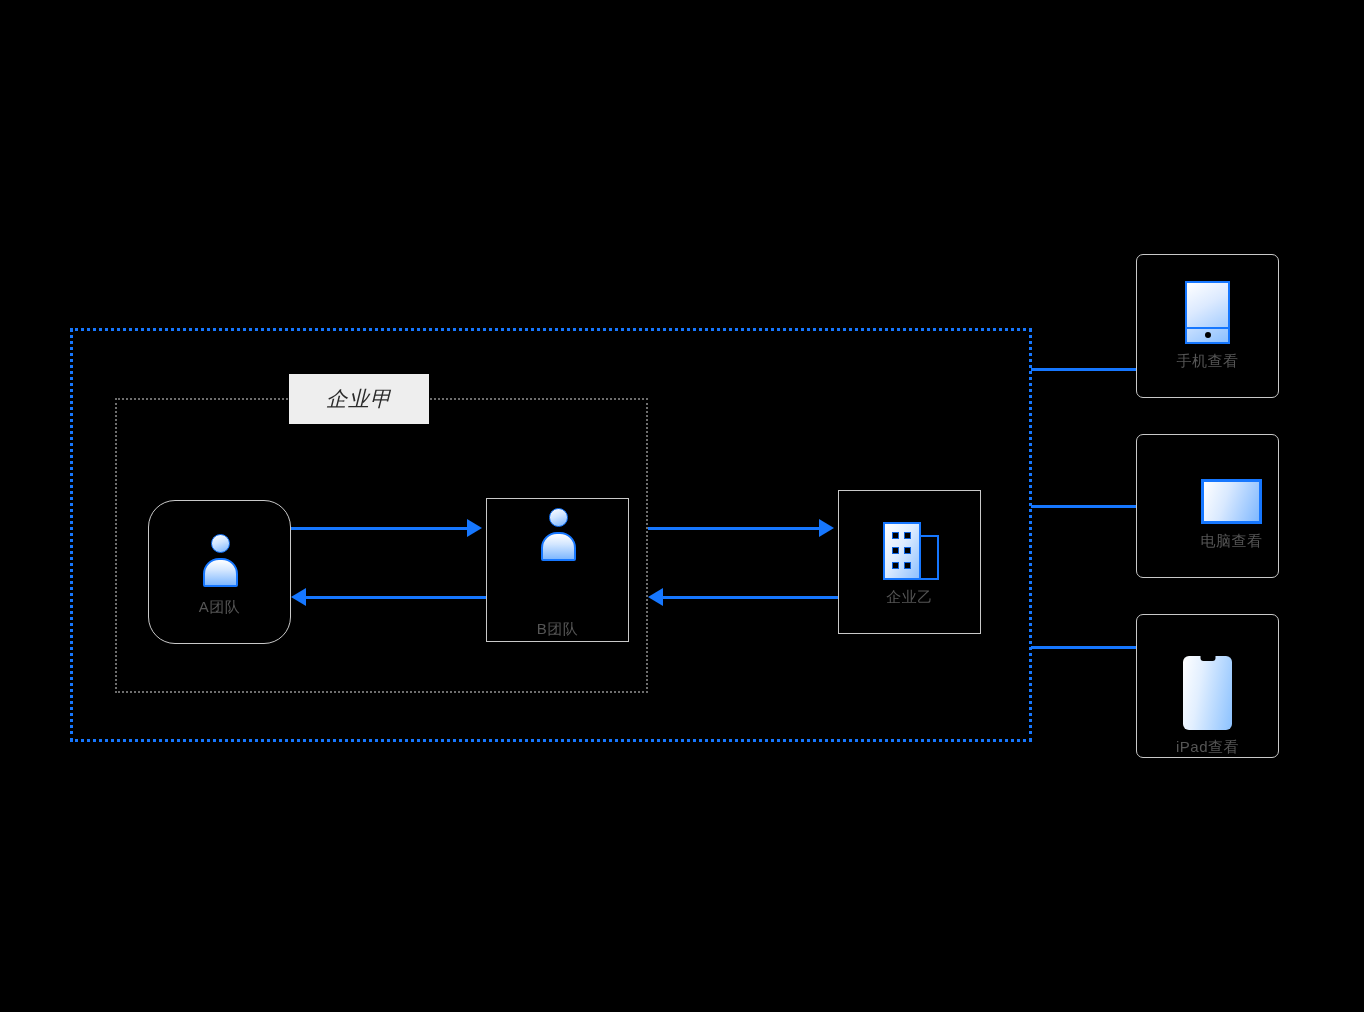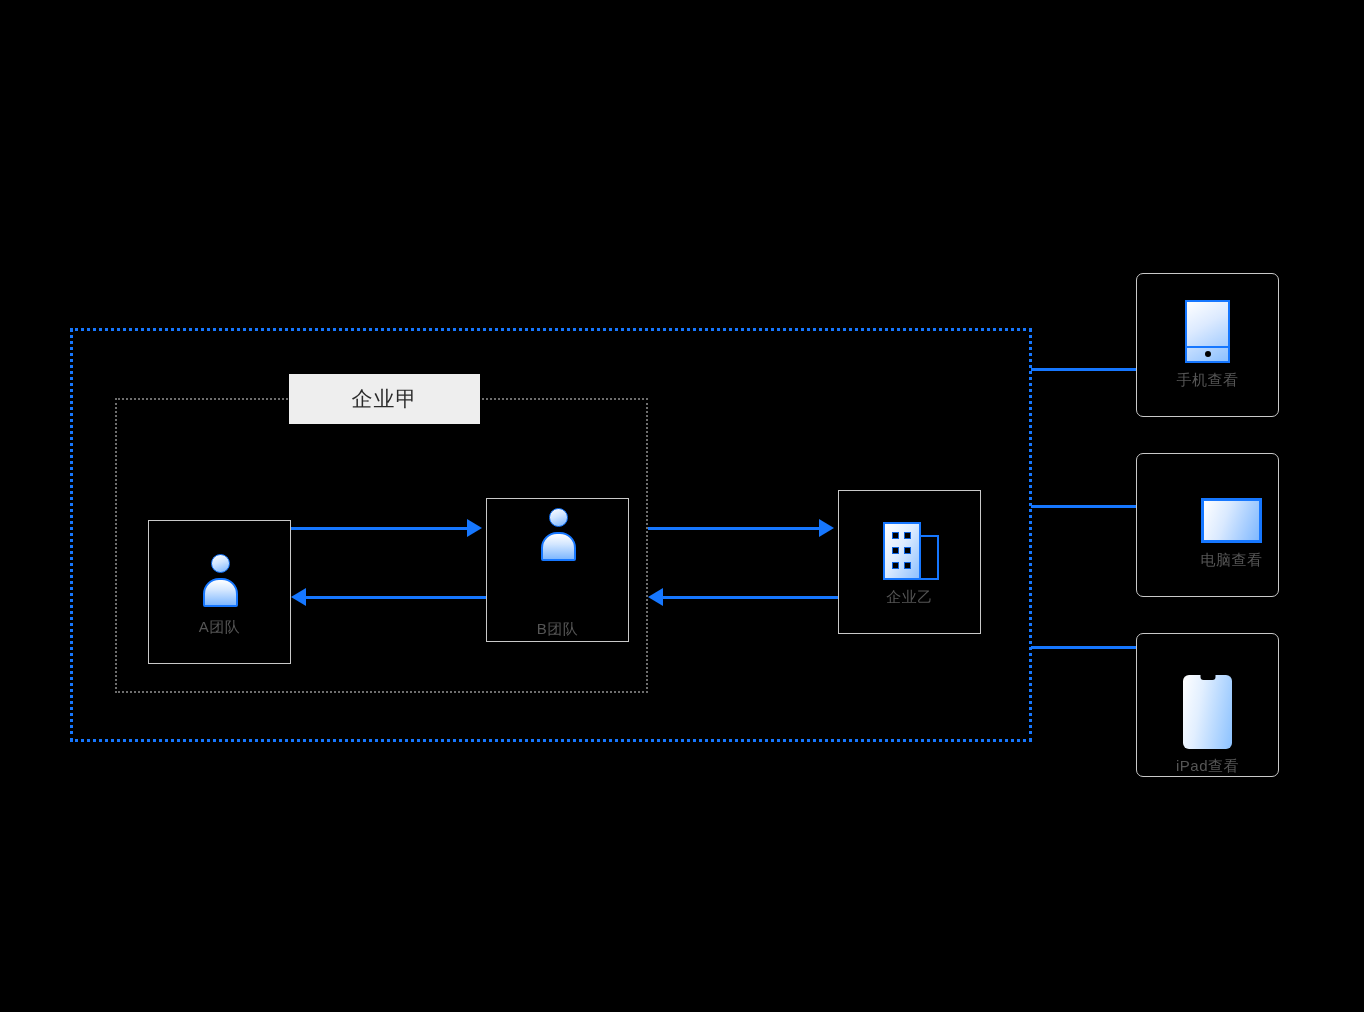--- a/index.html
+++ b/index.html
@@ -19,47 +19,48 @@
     background: transparent;
   }
   .inner-boundary {
     position: absolute;
     left: 115px; top: 398px; width: 533px; height: 295px;
     border: 2px dotted #6e6e6e;
     background: transparent;
   }
   .group-title {
     position: absolute;
-    left: 289px; top: 374px; width: 191px; height: 50px;
+    left: 289px; top: 374px; width: 140px; height: 50px;
     background: #eeeeee;
     color: #2b2b2b;
     font-size: 21px;
     display: flex; align-items: center; justify-content: center;
     letter-spacing: 1px;
+    font-style: italic;
   }
 
   
   .node {
     position: absolute;
     width: 143px; height: 144px;
     border: 1.5px solid #c9c9c9;
     background: #000000;
     display: flex; flex-direction: column;
     align-items: center; justify-content: center;
   }
-  .node.device { border-radius: 7px; margin-top: 19px; }
+  .node.device { border-radius: 7px; }
   .node .icon-wrap {
     height: 62px; display: flex; align-items: flex-end; justify-content: center;
     margin-bottom: 8px;
   }
   .node .node-label {
     color: #555555; font-size: 15px; letter-spacing: 0.5px; white-space: nowrap;
   }
 
-  #node-team-a { left: 148px; top: 520px; }
+  #node-team-a { left: 148px; top: 500px; border-radius: 27px; }
   #node-team-b { left: 486px; top: 498px; gap: 48px; }
   #node-enterprise-b { left: 838px; top: 490px; }
   #node-phone  { left: 1136px; top: 254px; }
   #node-desktop{ left: 1136px; top: 434px; padding-left: 48px; }
   #node-ipad   { left: 1136px; top: 614px; justify-content: flex-end; }
 
   
   .person { position: relative; width: 40px; height: 56px; }
   .person .head {
     position: absolute; left: 11px; top: 0; width: 19px; height: 19px;

